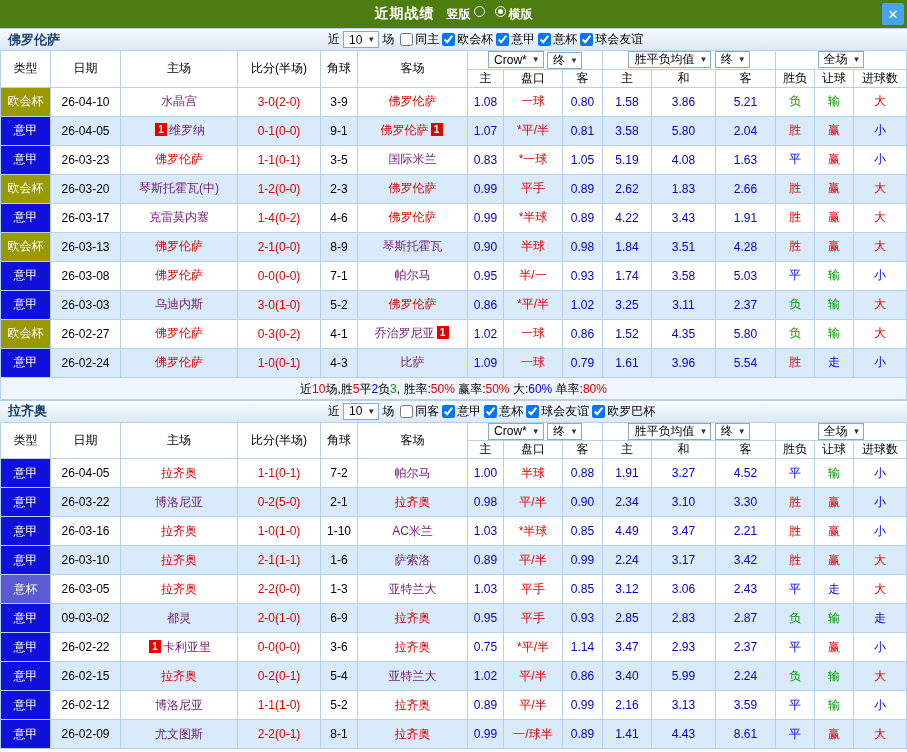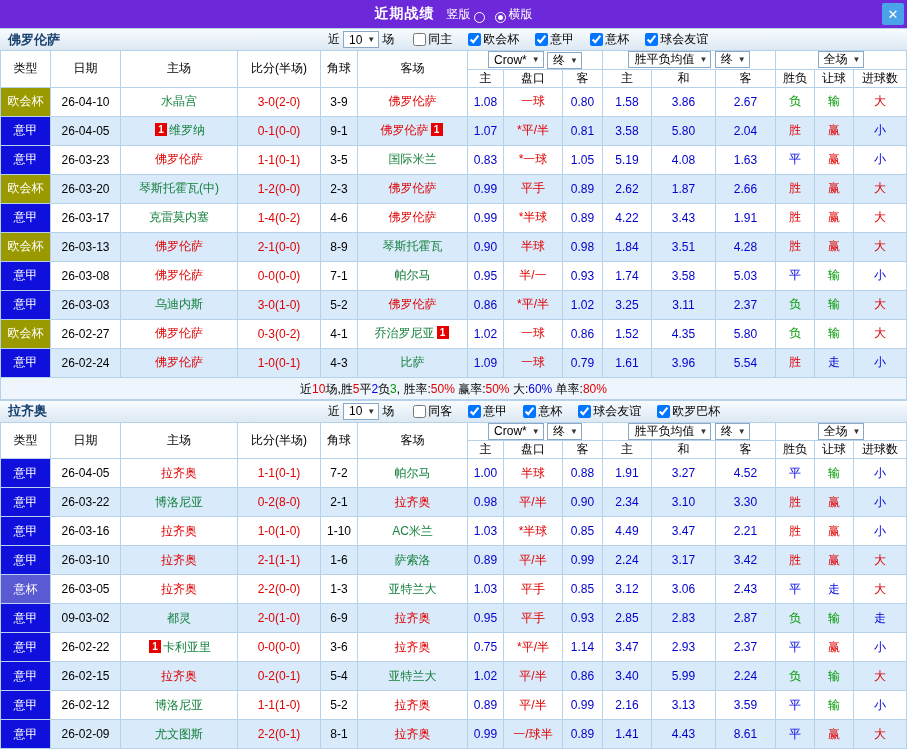--- a/index.html
+++ b/index.html
@@ -1,56 +1,56 @@
 <!DOCTYPE html>
 <html><head>
 <meta charset="utf-8">
 <style>
   * { box-sizing: border-box; margin: 0; padding: 0; }
   html,body { width: 907px; height: 752px; background: #fff; overflow: hidden;
     font-family: "Liberation Sans", "DejaVu Sans", sans-serif; font-size: 12px; color:#000; }
 
-  .topbar { height: 28px; background: #6d28d9; color: #fff; display: flex;
+  .topbar { height: 28px; background: #4d7c0f; color: #fff; display: flex;
     align-items: center; justify-content: center; position: relative; }
   .title { font-weight: bold; font-size: 14px; letter-spacing: 1px; }
   .radios { display: inline-flex; align-items: center; margin-left: 12px; gap: 10px; font-size: 12px; }
-  .radio { display: inline-flex; align-items: flex-end; gap: 3px; cursor: pointer; }
+  .radio { display: inline-flex; align-items: flex-start; gap: 3px; cursor: pointer; font-weight: bold; }
   .rdot { width: 11px; height: 11px; border: 1px solid #fff; border-radius: 50%;
     display: inline-block; position: relative; }
   .rdot.on::after { content:""; position: absolute; left: 2px; top: 2px; right: 2px; bottom: 2px;
     background: #fff; border-radius: 50%; }
   .close { position: absolute; right: 3px; top: 3px; width: 22px; height: 22px; background: #4aa2e8;
     color: #fff; font-weight: bold; display: flex; align-items: center; justify-content: center;
     cursor: pointer; font-size: 13px; border-radius: 2px; }
 
   .section-bar { height: 22px; position: relative; display: flex; align-items: center;
     background: linear-gradient(#f8fbfe, #dce8f3); border-top: 1px solid #b6d2ea; padding: 0 8px; }
   .team-name { font-weight: bold; color: #17406e; font-size: 13px; }
   .controls { position: absolute; left: 328px; top: 0; height: 100%; display: flex;
     align-items: center; gap: 3px; white-space: nowrap; }
   .filters { display: inline-flex; align-items: center; }
-  .filter { display: inline-flex; align-items: center; margin-left: 16px; cursor: pointer; }
+  .filter { display: inline-flex; align-items: center; margin-left: 3px; cursor: pointer; }
   .filter input { width: 13px; height: 13px; margin: 0 2px 0 0; }
 
   .sel { display: inline-flex; align-items: center; border: 1px solid #8aa8c8; background: #fff;
     height: 17px; padding: 0 3px 0 5px; gap: 5px; cursor: pointer; }
   .sel .arr { font-size: 8px; color: #333; }
 
   table { width: 907px; border-collapse: collapse; table-layout: fixed; }
   th, td { border: 1px solid #b6d2ea; text-align: center; overflow: hidden;
     white-space: nowrap; padding: 0; font-weight: normal; }
   thead tr { height: 18px; background: #fff; }
   tbody tr { height: 29px; }
   tbody tr:nth-child(even) { background: #d9eafa; }
 
   td.type { color: #fff; }
   td.score { color: #e00000; }
   td.line  { color: #e00000; }
   td.odds  { color: #0000cc; }
-  .tname { color: #15803d; cursor: pointer; }
+  .tname { color: #701a75; cursor: pointer; }
   .tname.focal { color: #e00000; }
   .badge { display: inline-block; min-width: 12px; height: 13px; line-height: 13px;
     background: #e60000; color: #fff; font-size: 10px; font-weight: bold;
     padding: 0 1px; margin: 0 2px; vertical-align: 1px; }
 
   .summary { height: 22px; line-height: 22px; text-align: center; background: #eef5fc;
     border: 1px solid #b6d2ea; border-top: none; }
 </style>
 </head>
 <body>
@@ -176,21 +176,21 @@
     <td>26-04-10</td>
     <td class="teamcell home-cell"><span class="tname">水晶宫</span></td>
     <td class="score">3-0(2-0)</td>
     <td class="corner">3-9</td>
     <td class="teamcell away-cell"><span class="tname focal">佛罗伦萨</span></td>
     <td class="odds">1.08</td>
     <td class="line">一球</td>
     <td class="odds">0.80</td>
     <td class="odds">1.58</td>
     <td class="odds">3.86</td>
-    <td class="odds">2.67</td>
+    <td class="odds">5.21</td>
     <td class="res" style="color: rgb(0, 153, 0);">负</td>
     <td class="res" style="color: rgb(0, 153, 0);">输</td>
     <td class="res" style="color: rgb(224, 0, 0);">大</td>
   </tr>
 
   <tr>
     <td class="type" style="background: rgb(16, 16, 220);">意甲</td>
     <td>26-04-05</td>
     <td class="teamcell home-cell"><span class="badge">1</span><span class="tname">维罗纳</span></td>
     <td class="score">0-1(0-0)</td>
@@ -229,21 +229,21 @@
     <td class="type" style="background: rgb(154, 154, 0);">欧会杯</td>
     <td>26-03-20</td>
     <td class="teamcell home-cell"><span class="tname">琴斯托霍瓦(中)</span></td>
     <td class="score">1-2(0-0)</td>
     <td class="corner">2-3</td>
     <td class="teamcell away-cell"><span class="tname focal">佛罗伦萨</span></td>
     <td class="odds">0.99</td>
     <td class="line">平手</td>
     <td class="odds">0.89</td>
     <td class="odds">2.62</td>
-    <td class="odds">1.87</td>
+    <td class="odds">1.83</td>
     <td class="odds">2.66</td>
     <td class="res" style="color: rgb(224, 0, 0);">胜</td>
     <td class="res" style="color: rgb(224, 0, 0);">赢</td>
     <td class="res" style="color: rgb(224, 0, 0);">大</td>
   </tr>
 
   <tr>
     <td class="type" style="background: rgb(16, 16, 220);">意甲</td>
     <td>26-03-17</td>
     <td class="teamcell home-cell"><span class="tname">克雷莫内塞</span></td>
@@ -470,21 +470,21 @@
     <td class="odds">4.52</td>
     <td class="res" style="color: rgb(0, 0, 224);">平</td>
     <td class="res" style="color: rgb(0, 153, 0);">输</td>
     <td class="res" style="color: rgb(0, 0, 224);">小</td>
   </tr>
 
   <tr>
     <td class="type" style="background: rgb(16, 16, 220);">意甲</td>
     <td>26-03-22</td>
     <td class="teamcell home-cell"><span class="tname">博洛尼亚</span></td>
-    <td class="score">0-2(8-0)</td>
+    <td class="score">0-2(5-0)</td>
     <td class="corner">2-1</td>
     <td class="teamcell away-cell"><span class="tname focal">拉齐奥</span></td>
     <td class="odds">0.98</td>
     <td class="line">平/半</td>
     <td class="odds">0.90</td>
     <td class="odds">2.34</td>
     <td class="odds">3.10</td>
     <td class="odds">3.30</td>
     <td class="res" style="color: rgb(224, 0, 0);">胜</td>
     <td class="res" style="color: rgb(224, 0, 0);">赢</td>

